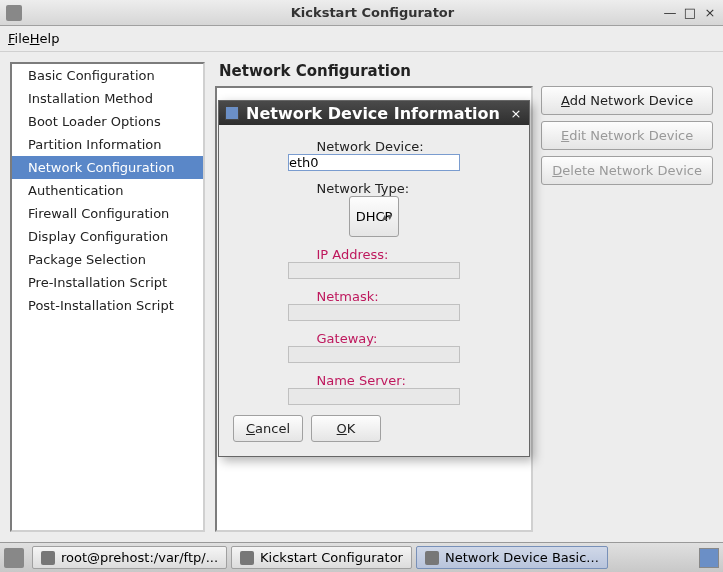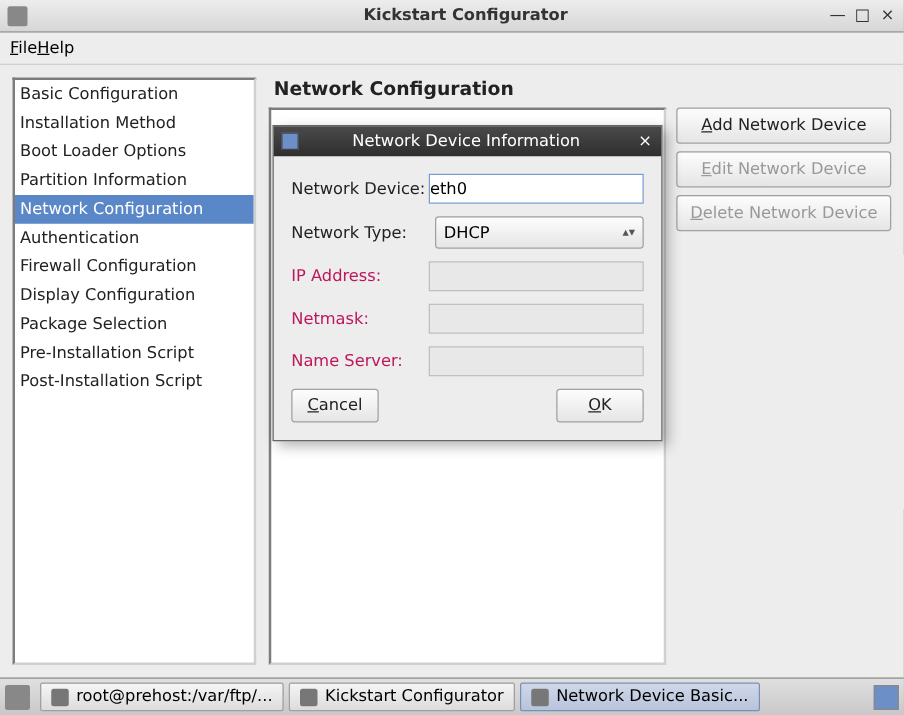--- a/index.html
+++ b/index.html
@@ -11,45 +11,45 @@
 .titlebar .tb-btns { position: absolute; right: 4px; top: 4px; display: flex; gap: 2px; }
 .titlebar .tb-btn { width: 18px; height: 16px; display: flex; align-items: center; justify-content: center; color: #333; cursor: pointer; }
 
 .menubar { height: 26px; background: #ededed; border-bottom: 1px solid #d0d0d0; display: flex; align-items: center; padding: 0 8px; }
 .menubar .menu-item { cursor: pointer; }
 .menubar .menu-item .ul { text-decoration: underline; }
 
 .content { background: #ededed; height: 490px; display: flex; padding: 10px; gap: 10px; position: relative; }
 
 .sidelist { width: 195px; height: 100%; background: #fff; border: 2px inset #d0d0d0; overflow: auto; }
-.sidelist .li { padding: 4px 4px; cursor: pointer; color: #222; }
+.sidelist .li { padding: 4px 16px; cursor: pointer; color: #222; }
 .sidelist .li.sel { background: #5a87c8; color: #fff; }
 
 .main { flex: 1; display: flex; flex-direction: column; }
 .sect-title { font-weight: bold; font-size: 15px; color: #222; margin-bottom: 6px; padding-left: 4px; }
 .frame { flex: 1; background: #fff; border: 2px inset #d0d0d0; display: flex; }
 .frame .listarea { flex: 1; }
 .btncol { display: flex; flex-direction: column; gap: 6px; padding-left: 8px; }
 .btn { background: linear-gradient(to bottom, #fdfdfd, #e5e5e5); border: 1px solid #a0a0a0; border-radius: 3px; padding: 6px 10px; text-align: center; cursor: pointer; min-width: 155px; color: #222; }
 .btn.dis { color: #999; }
 
 .dialog { position: absolute; left: 218px; top: 100px; width: 312px; background: #ededed; border: 1px solid #666; box-shadow: 4px 4px 10px rgba(0,0,0,0.3); z-index: 10; }
 .dlg-titlebar { height: 24px; background: linear-gradient(to bottom, #4a4a4a, #2e2e2e); color: #fff; display: flex; align-items: center; position: relative; }
 .dlg-titlebar .dlg-icon { width: 14px; height: 14px; margin-left: 6px; background: #6b8fc6; border: 1px solid #444; }
-.dlg-titlebar .dlg-title { flex: 1; text-align: center; font-weight: normal; font-size: 13px; }
+.dlg-titlebar .dlg-title { flex: 1; text-align: center; font-weight: bold; font-size: 16px; }
 .dlg-titlebar .dlg-close { width: 18px; height: 18px; margin-right: 4px; display: flex; align-items: center; justify-content: center; cursor: pointer; }
 .dlg-body { padding: 14px; }
-.form-row { display: flex; align-items: center; margin-bottom: 10px; }
+.form-row { display: flex; align-items: center; margin-bottom: 10px; flex-direction: column; }
 .form-row label { width: 115px; color: #222; }
 .form-row.dis label { color: #be185d; }
 .form-row input[type="text"] { flex: 1; height: 24px; border: 1px solid #7a9ccf; background: #fff; padding: 0 0; outline: none; }
 .form-row input[type="text"]:disabled { background: #e8e8e8; border: 1px solid #c0c0c0; }
 .combo { flex: 1; height: 26px; border: 1px solid #a0a0a0; background: linear-gradient(to bottom, #fdfdfd, #e5e5e5); border-radius: 3px; display: flex; align-items: center; padding: 12px 6px; position: relative; cursor: pointer; }
 .combo .caret { position: absolute; right: 6px; font-size: 10px; color: #555; }
-.dlg-actions { display: flex; justify-content: space-between; gap: 8px; margin-top: 8px; }
+.dlg-actions { display: flex; justify-content: flex-start; gap: 8px; margin-top: 8px; }
 .dlg-actions .btn { min-width: 70px; padding: 5px 10px; }
 
 .taskbar { position: absolute; left: 0; bottom: 0; width: 100%; height: 30px; background: linear-gradient(to bottom, #e0e0e0, #c8c8c8); border-top: 1px solid #999; display: flex; align-items: center; padding: 0 4px; gap: 4px; }
 .taskbar .tray { width: 20px; height: 20px; background: #888; border-radius: 2px; margin-right: 4px; }
 .taskbar .task { background: linear-gradient(to bottom, #f5f5f5, #dcdcdc); border: 1px solid #a0a0a0; border-radius: 2px; padding: 3px 8px; min-width: 180px; display: flex; align-items: center; gap: 6px; cursor: pointer; }
 .taskbar .task.active { background: linear-gradient(to bottom, #d0d8e8, #b8c4dc); border-color: #7890b8; }
 .taskbar .task .ticon { width: 14px; height: 14px; background: #777; border-radius: 2px; flex-shrink: 0; }
 .taskbar .spacer { flex: 1; }
 .taskbar .sys { width: 20px; height: 20px; background: #6b8fc6; border: 1px solid #888; }
 
@@ -125,20 +125,24 @@
     </div>
     <div class="form-row dis">
       <label>IP Address:</label>
       <input type="text" disabled="" value="" style="">
     </div>
     <div class="form-row dis">
       <label>Netmask:</label>
       <input type="text" disabled="" value="" style="">
     </div>
     <div class="form-row dis">
+      <label>Gateway:</label>
+      <input type="text" disabled="" value="" style="">
+    </div>
+    <div class="form-row dis">
       <label>Name Server:</label>
       <input type="text" disabled="" value="" style="">
     </div>
     <div class="dlg-actions">
       <div class="btn"><span style="text-decoration:underline">C</span><span>ancel</span></div>
       <div class="btn"><span style="text-decoration:underline">O</span><span>K</span></div>
     </div>
   </div>
 </div>
 

